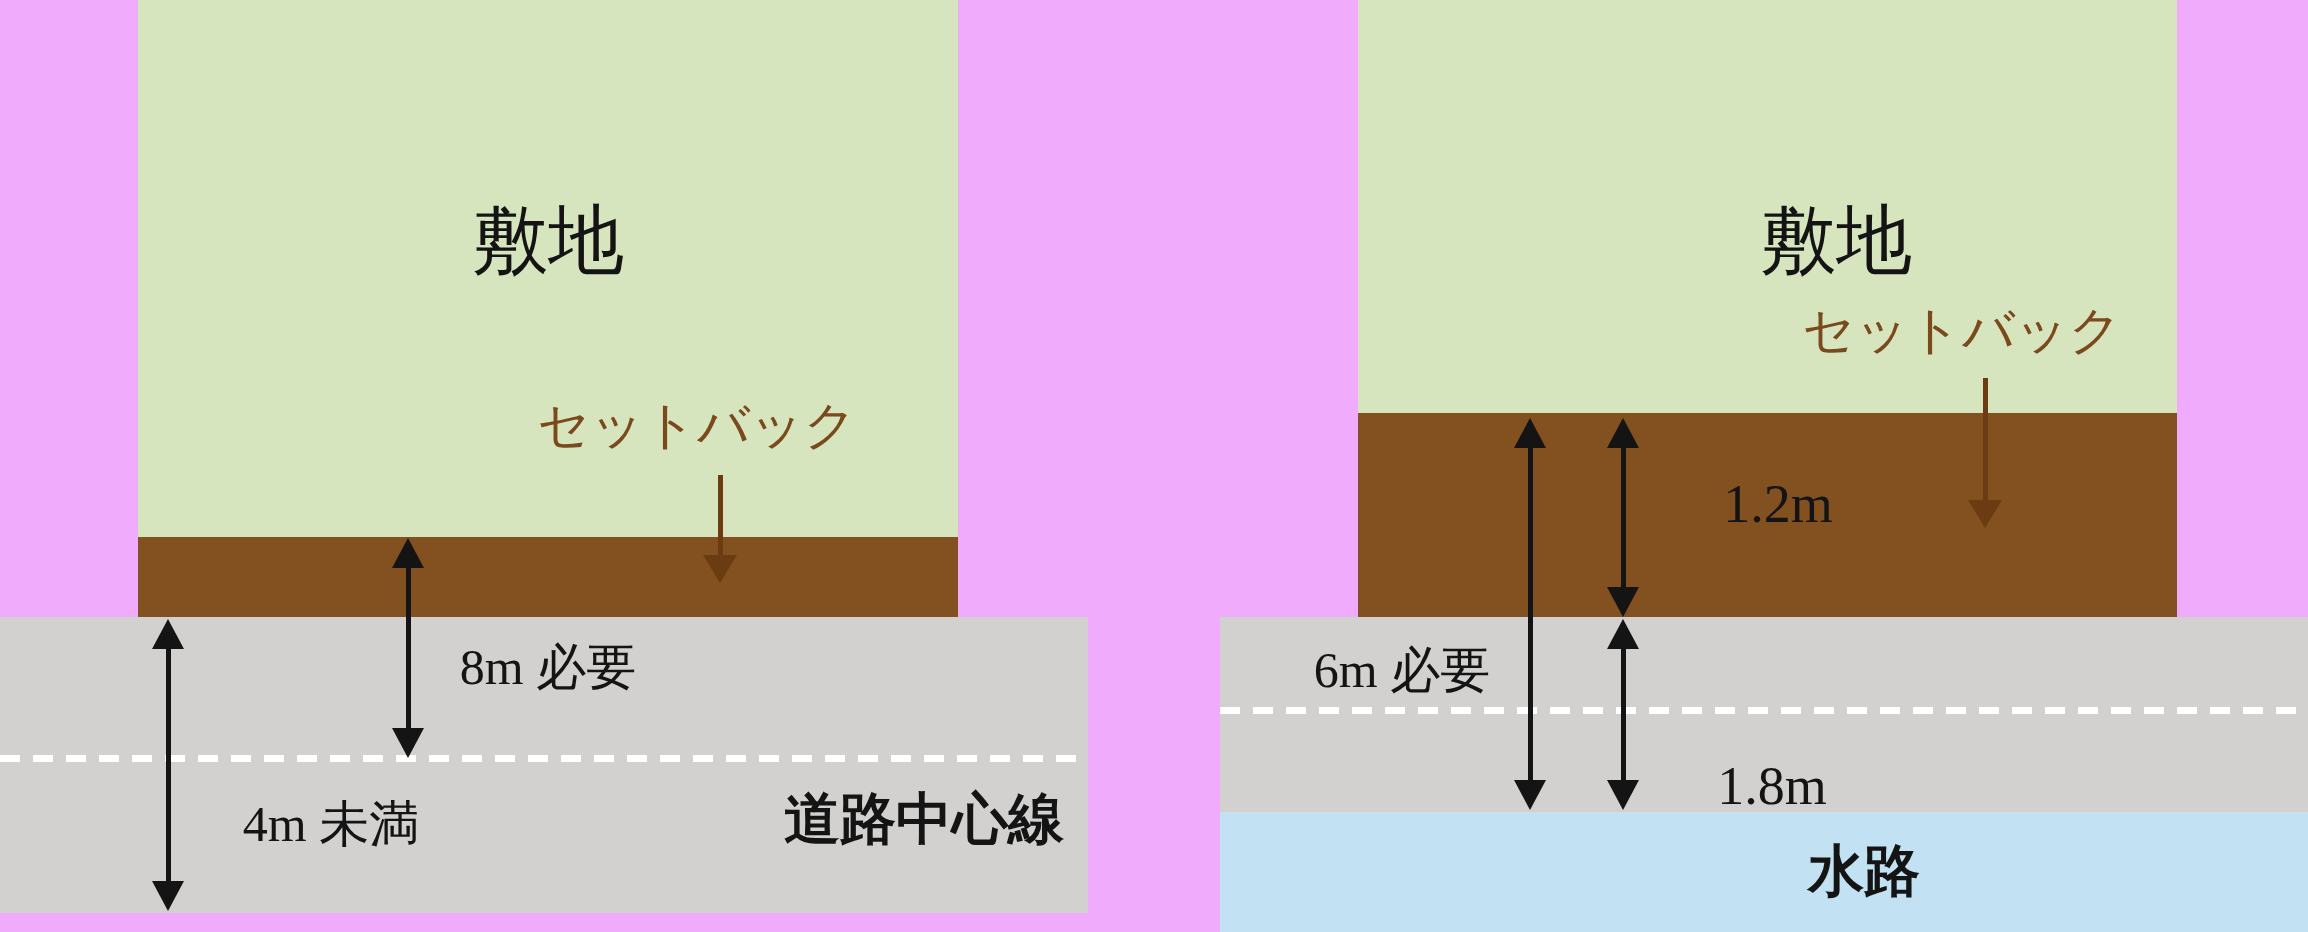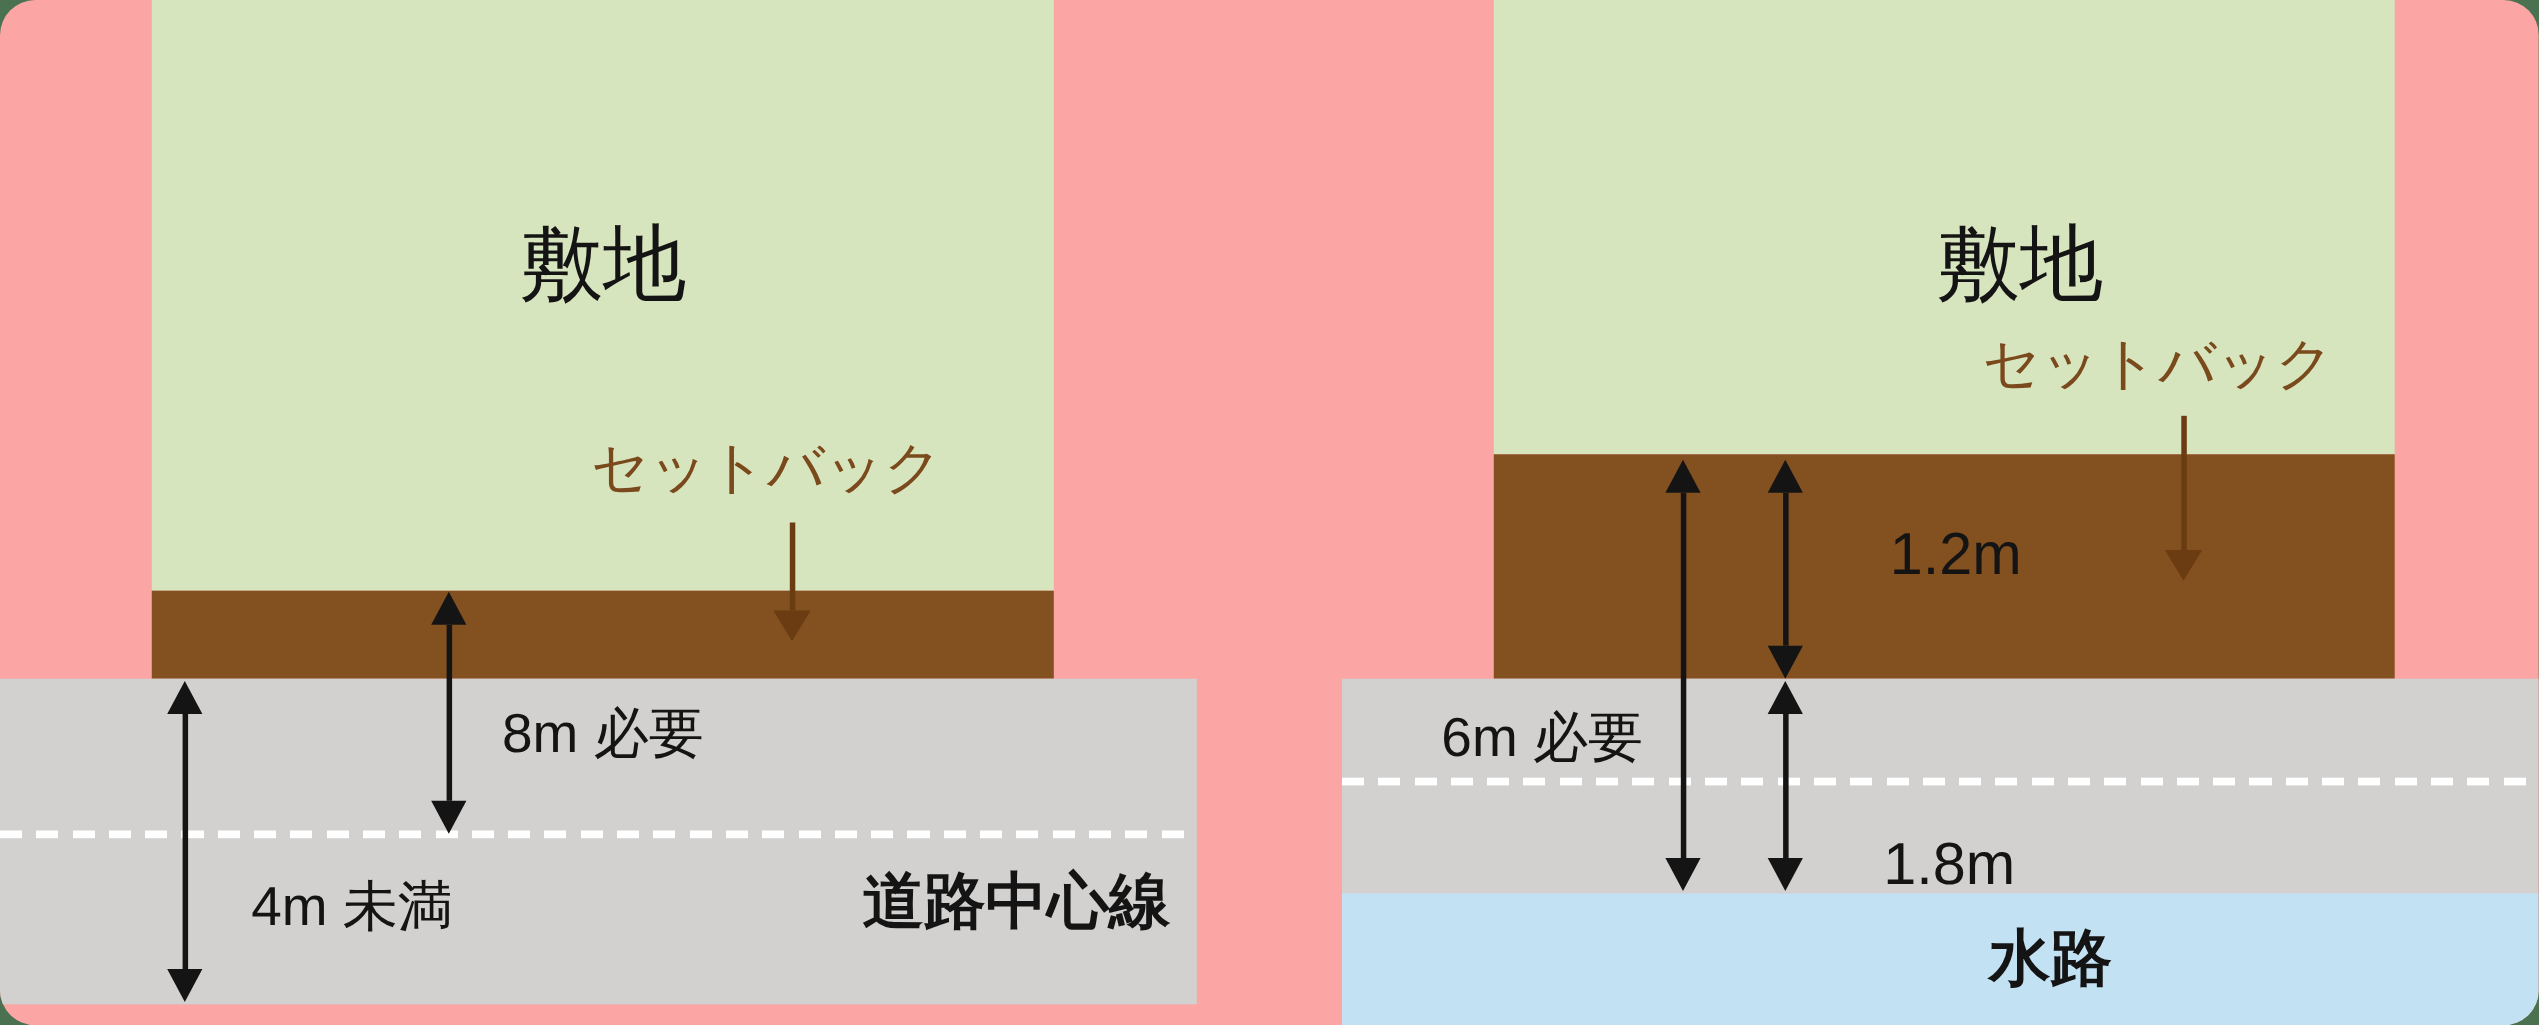--- a/index.html
+++ b/index.html
@@ -1,22 +1,21 @@
 <!DOCTYPE html>
 <html><head>
 <meta charset="utf-8">
 <title>Diagram</title>
 <style>
   html,body { margin:0; padding:0; background:#4A7150; }
   .canvas {
     position:relative; width:2308px; height:932px;
-    background:#fca5a5; overflow:hidden;
-    font-family:Liberation Sans, sans-serif;
+    background:#f0abfc; overflow:hidden;
+    font-family:Liberation Serif, serif;
     color:#141414;
-    border-radius:32px;
   }
   .abs { position:absolute; }
 
   
   .site   { background:#D7E5BE; }
   .strip  { background:#835020; }
   .road   { background:#D2D1CF; }
   .water  { background:#C2E2F3; }
   .dash   {
     background:repeating-linear-gradient(90deg,#FFFFFF 0 20px, rgba(0,0,0,0) 20px 33px);
@@ -79,21 +78,21 @@
   </div>
 
   <div class="lbl t50" style="left:548px; top:667px;">8m 必要</div>
 
   <div class="varrow" style="left:152px; top:619px; width:32px; height:292px;">
     <div class="head-up"></div>
     <div class="shaft"></div>
     <div class="head-down"></div>
   </div>
 
-  <div class="lbl t50" style="left:320px; top:824px;">4m 未満</div>
+  <div class="lbl t50" style="left:331px; top:824px;">4m 未満</div>
 
   <div class="lbl t56b" style="left:924px; top:791px;margin-top:28px;">道路中心線</div>
 
   <div class="abs site" style="left:1358px; top:0; width:819px; height:413px;"></div>
 
   <div class="abs strip" style="left:1358px; top:413px; width:819px; height:204px;"></div>
 
   <div class="abs road" style="left:1220px; top:617px; width:1088px; height:195px;"></div>
 
   <div class="abs dash" style="left:1220px; top:707px; width:1088px; height:7px;"></div>

